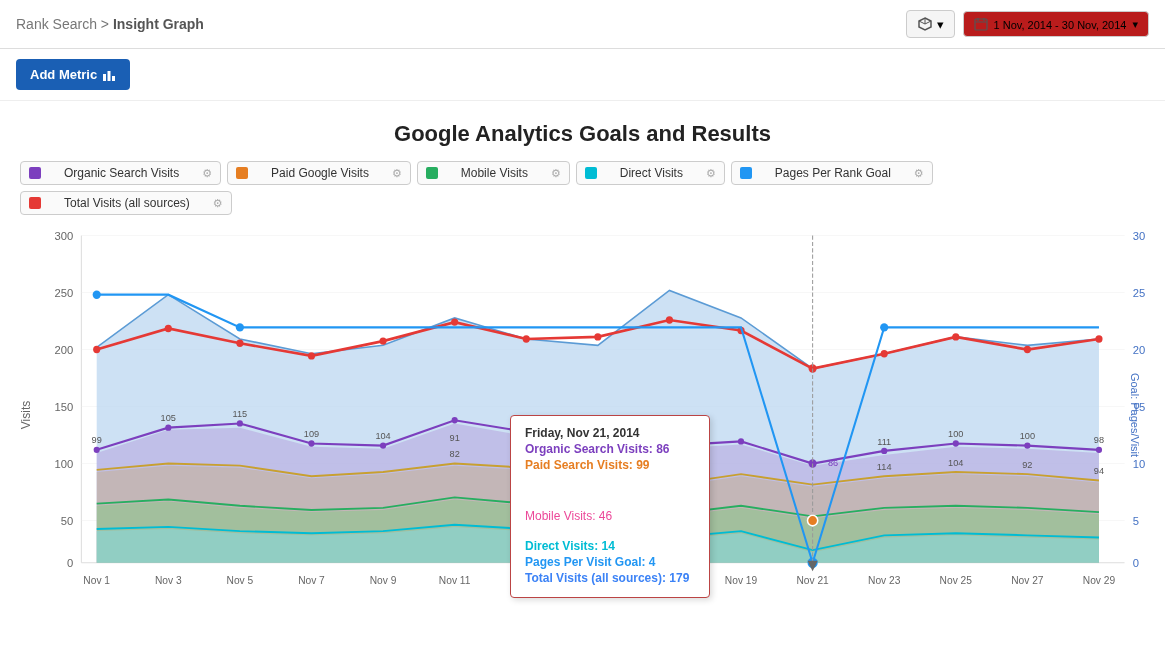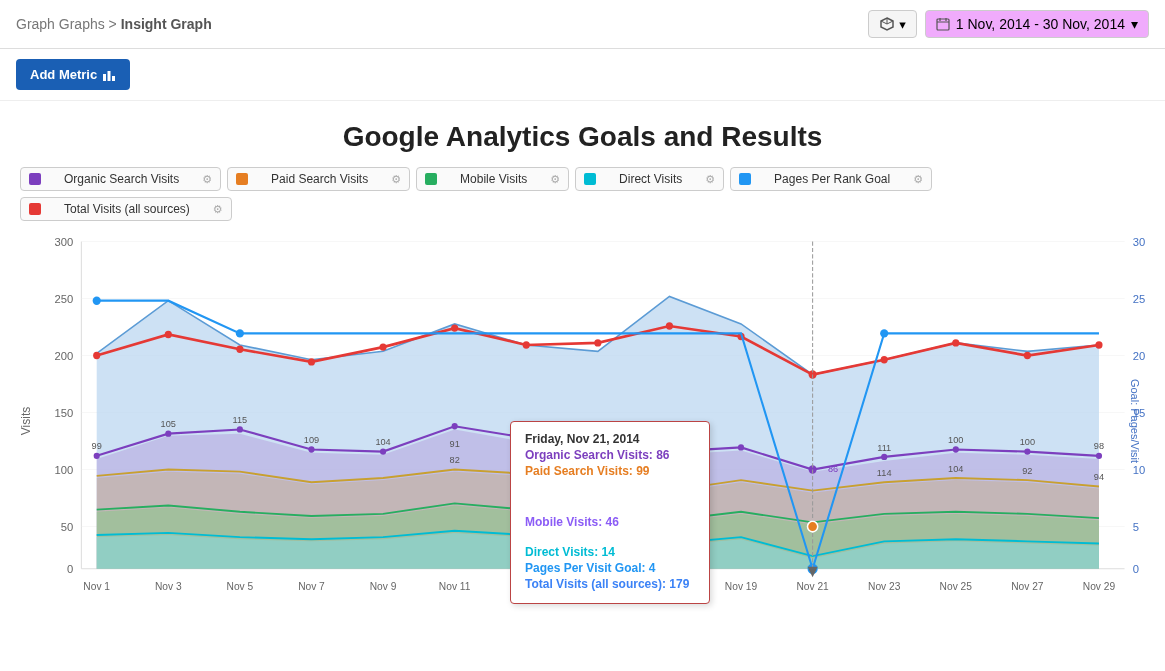--- a/index.html
+++ b/index.html
@@ -3,55 +3,55 @@
   <meta charset="utf-8">
   <style>
     * { box-sizing: border-box; margin: 0; padding: 0; }
     body { font-family: Arial, sans-serif; background: #fff; font-size: 13px; color: #333; width: 1165px; height: 671px; overflow: hidden; }
 
     .header { display: flex; align-items: center; justify-content: space-between; padding: 10px 16px; border-bottom: 1px solid #ddd; background: #fff; }
     .breadcrumb { font-size: 14px; color: #555; }
     .breadcrumb span { color: #777; }
     .header-right { display: flex; align-items: center; gap: 8px; }
     .cube-btn { background: #f5f5f5; border: 1px solid #ccc; border-radius: 4px; padding: 5px 10px; cursor: pointer; display: flex; align-items: center; gap: 4px; font-size: 13px; }
-    .date-btn { background: #f0abfc; border: 1px solid #ccc; border-radius: 4px; padding: 5px 10px; cursor: pointer; display: flex; align-items: center; gap: 6px; font-size: 14px; }
+    .date-btn { background: #b91c1c; border: 1px solid #ccc; border-radius: 4px; padding: 5px 10px; cursor: pointer; display: flex; align-items: flex-end; gap: 6px; font-size: 11px; }
 
     .toolbar { padding: 10px 16px; border-bottom: 1px solid #eee; }
     .add-metric-btn { background: #1a5fb4; color: #fff; border: none; border-radius: 4px; padding: 8px 14px; cursor: pointer; font-size: 13px; font-weight: bold; display: flex; align-items: center; gap: 5px; }
 
     .chart-container { padding: 10px 20px 0 20px; }
-    .chart-title { text-align: center; font-size: 28px; font-weight: bold; margin: 10px 0 14px 0; color: #222; }
+    .chart-title { text-align: center; font-size: 22px; font-weight: bold; margin: 10px 0 14px 0; color: #222; }
 
     .legend { display: flex; flex-wrap: wrap; gap: 6px; margin-bottom: 10px; align-items: center; }
     .legend-item { display: flex; align-items: center; gap: 23px; border: 1px solid #ccc; border-radius: 4px; padding: 4px 8px; font-size: 12px; background: #fafafa; cursor: pointer; }
     .legend-dot { width: 12px; height: 12px; border-radius: 2px; flex-shrink: 0; }
     .legend-gear { color: #aaa; font-size: 11px; cursor: pointer; }
 
     .graph-area { position: relative; width: 100%; height: 380px; }
     svg.main-chart { width: 100%; height: 100%; }
 
     .tooltip-box { position: absolute; left: 490px; top: 190px; background: #fff; border: 1.5px solid #b44; border-radius: 4px; padding: 10px 14px; font-size: 12px; min-width: 200px; z-index: 10; box-shadow: 2px 2px 6px rgba(0,0,0,0.15); }
     .tooltip-date { font-weight: bold; color: #333; }
     .tooltip-row { margin: 2px 0; }
     .t-purple { color: #7c3fbe; font-weight: bold; }
     .t-orange { color: #e67e22; font-weight: bold; }
-    .t-green { color: #8b5cf6; font-weight: bold; margin-top: 37px; }
+    .t-green { color: #ec4899; font-weight: normal; margin-top: 37px; }
     .t-cyan { color: #00bcd4; font-weight: bold; margin-top: 16px; }
     .t-blue { color: #2196f3; font-weight: bold; }
     .t-red { color: #3b82f6; font-weight: bold; }
 
     .y-label-left { position: absolute; left: -8px; top: 50%; transform: translateY(-50%) rotate(-90deg); font-size: 12px; color: #666; white-space: nowrap; }
     .y-label-right { position: absolute; right: -32px; top: 50%; transform: translateY(-50%) rotate(90deg); font-size: 11px; color: #4472c4; white-space: nowrap; }
   </style>
 </head>
 <body>
 
 <div class="header">
   <div class="breadcrumb">
-    <span>Graph Graphs</span>
+    <span>Rank Search</span>
     <span> &gt; </span>
     <strong>Insight Graph</strong>
   </div>
   <div class="header-right">
     <button class="cube-btn">
       <svg width="16" height="16" viewBox="0 0 16 16">
           <polygon points="8,2 14,5 14,11 8,14 2,11 2,5" fill="none" stroke="#555" stroke-width="1.5"></polygon>
           <line x1="8" y1="2" x2="8" y2="8" stroke="#555" stroke-width="1"></line>
           <line x1="8" y1="8" x2="14" y2="5" stroke="#555" stroke-width="1"></line>
           <line x1="8" y1="8" x2="2" y2="5" stroke="#555" stroke-width="1"></line>
@@ -86,21 +86,21 @@
   <div class="chart-title">Google Analytics Goals and Results</div>
 
   <div class="legend">
     <div class="legend-item">
       <div class="legend-dot" style="background:#7c3fbe;"></div>
       <span>Organic Search Visits</span>
       <span class="legend-gear">⚙</span>
     </div>
     <div class="legend-item">
       <div class="legend-dot" style="background:#e67e22;"></div>
-      <span>Paid Search Visits</span>
+      <span>Paid Google Visits</span>
       <span class="legend-gear">⚙</span>
     </div>
     <div class="legend-item">
       <div class="legend-dot" style="background:#27ae60;"></div>
       <span>Mobile Visits</span>
       <span class="legend-gear">⚙</span>
     </div>
     <div class="legend-item">
       <div class="legend-dot" style="background:#00bcd4;"></div>
       <span>Direct Visits</span>

